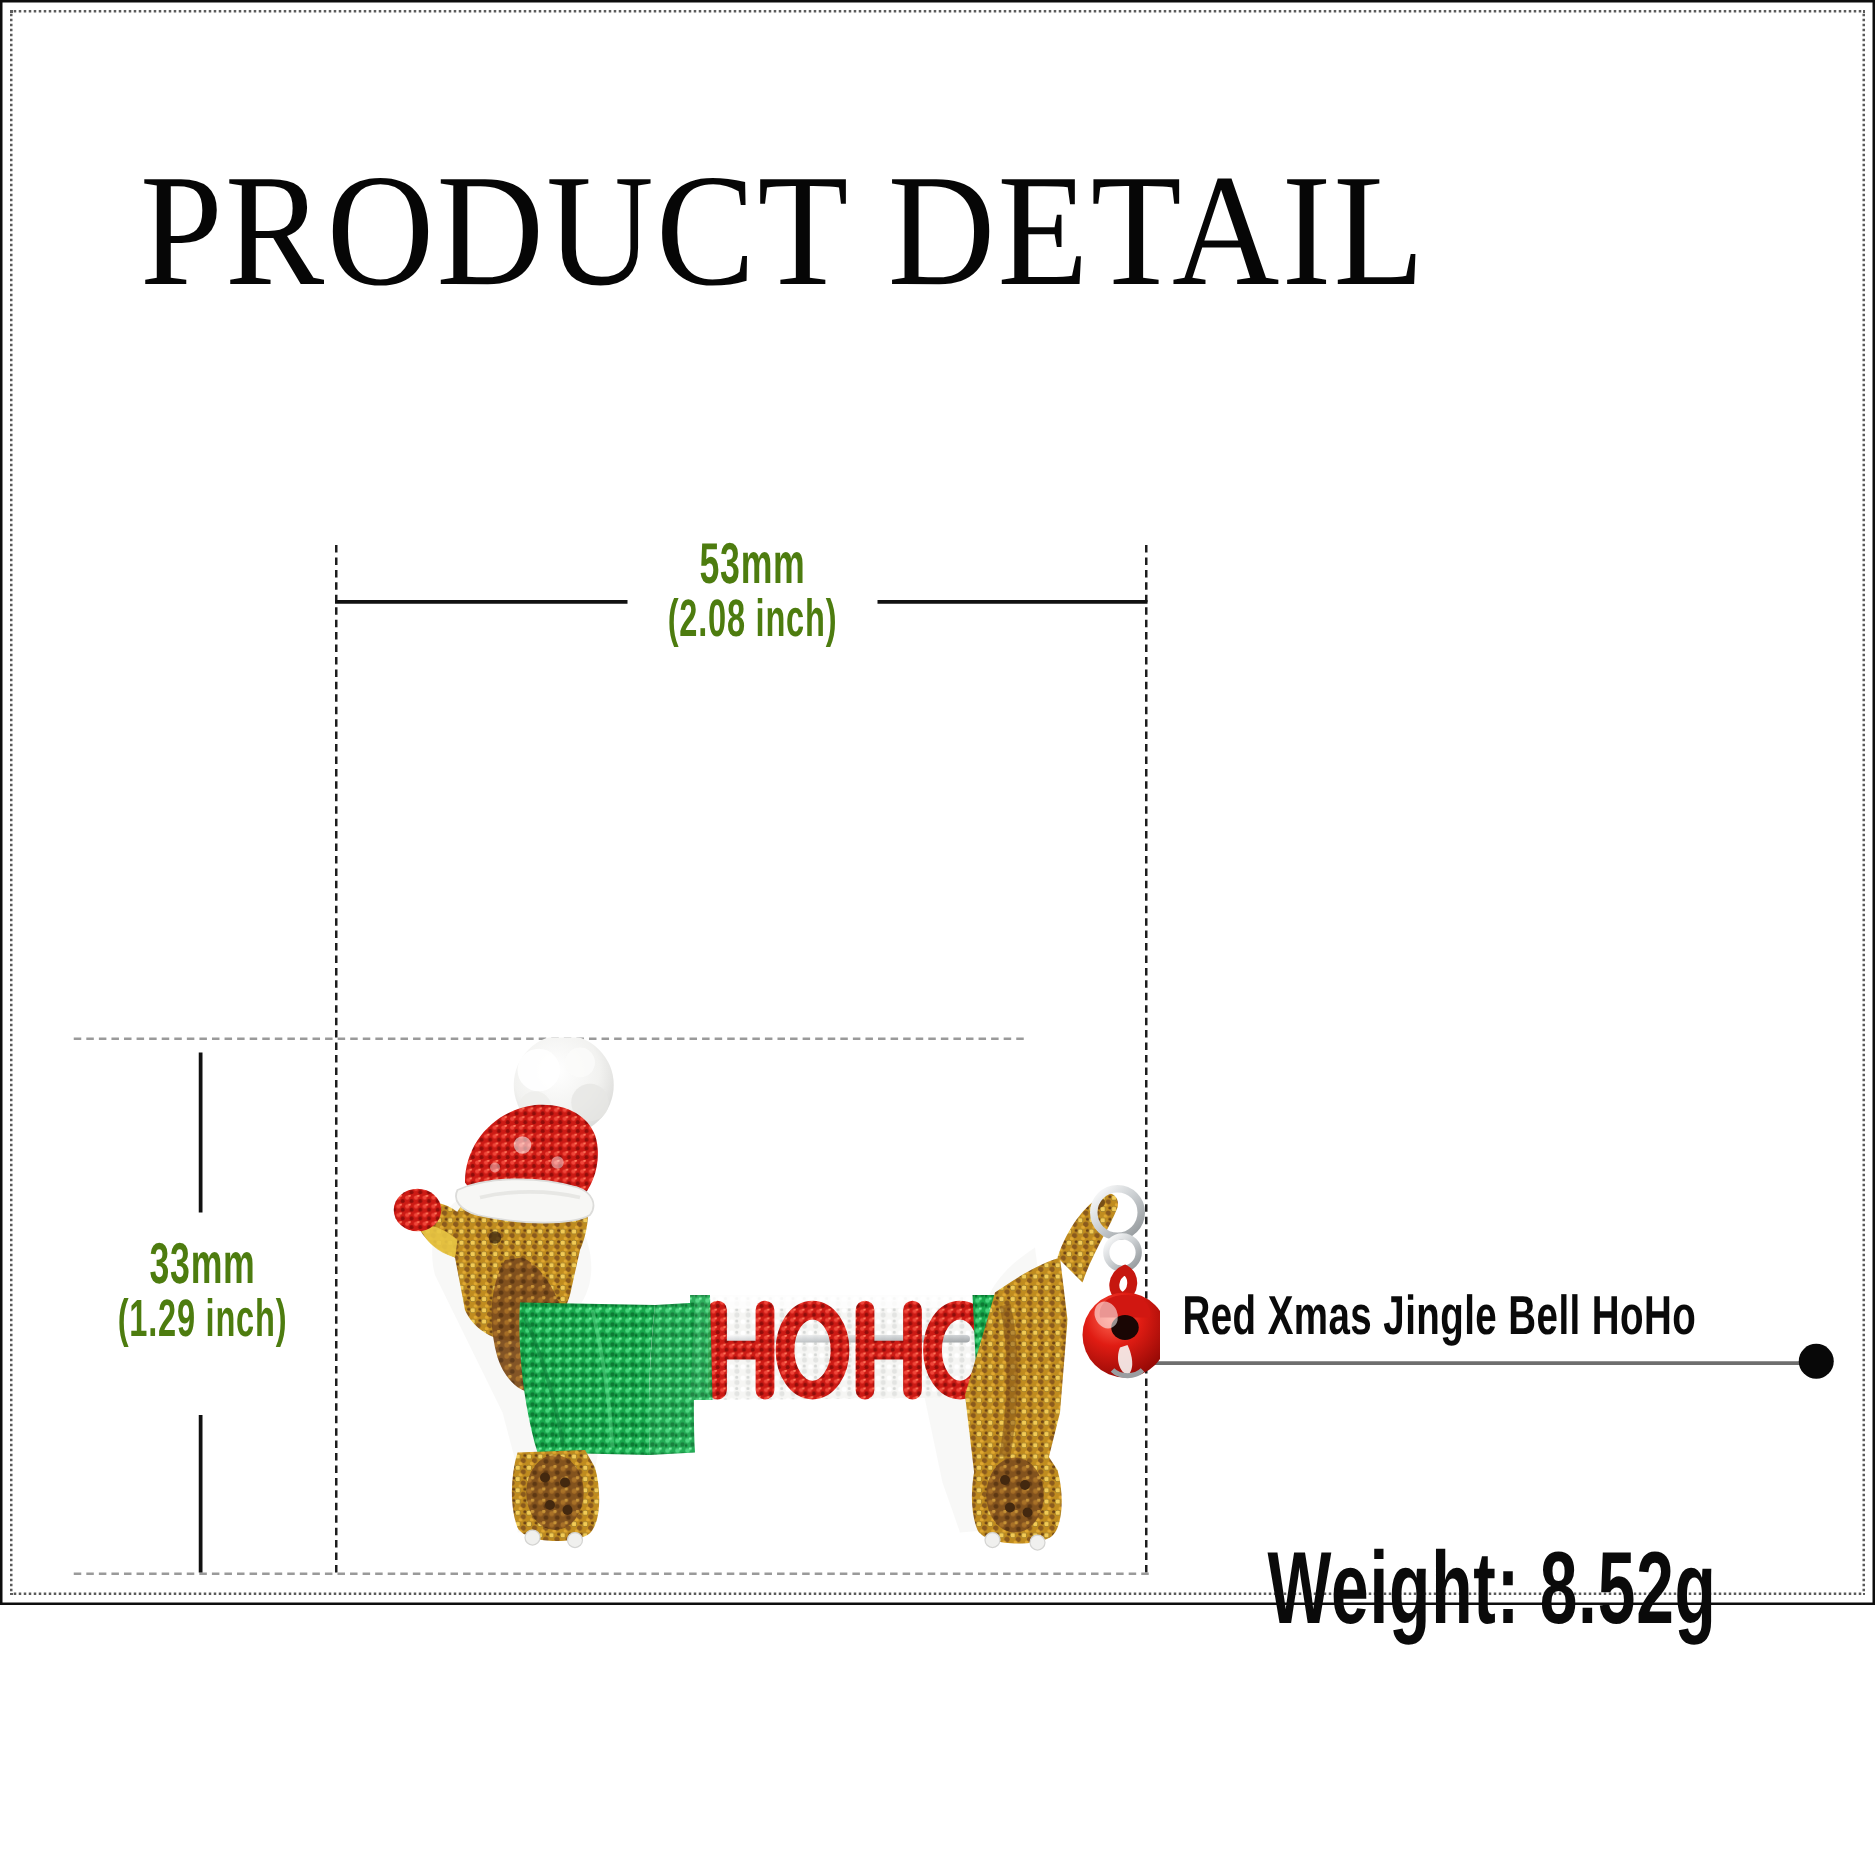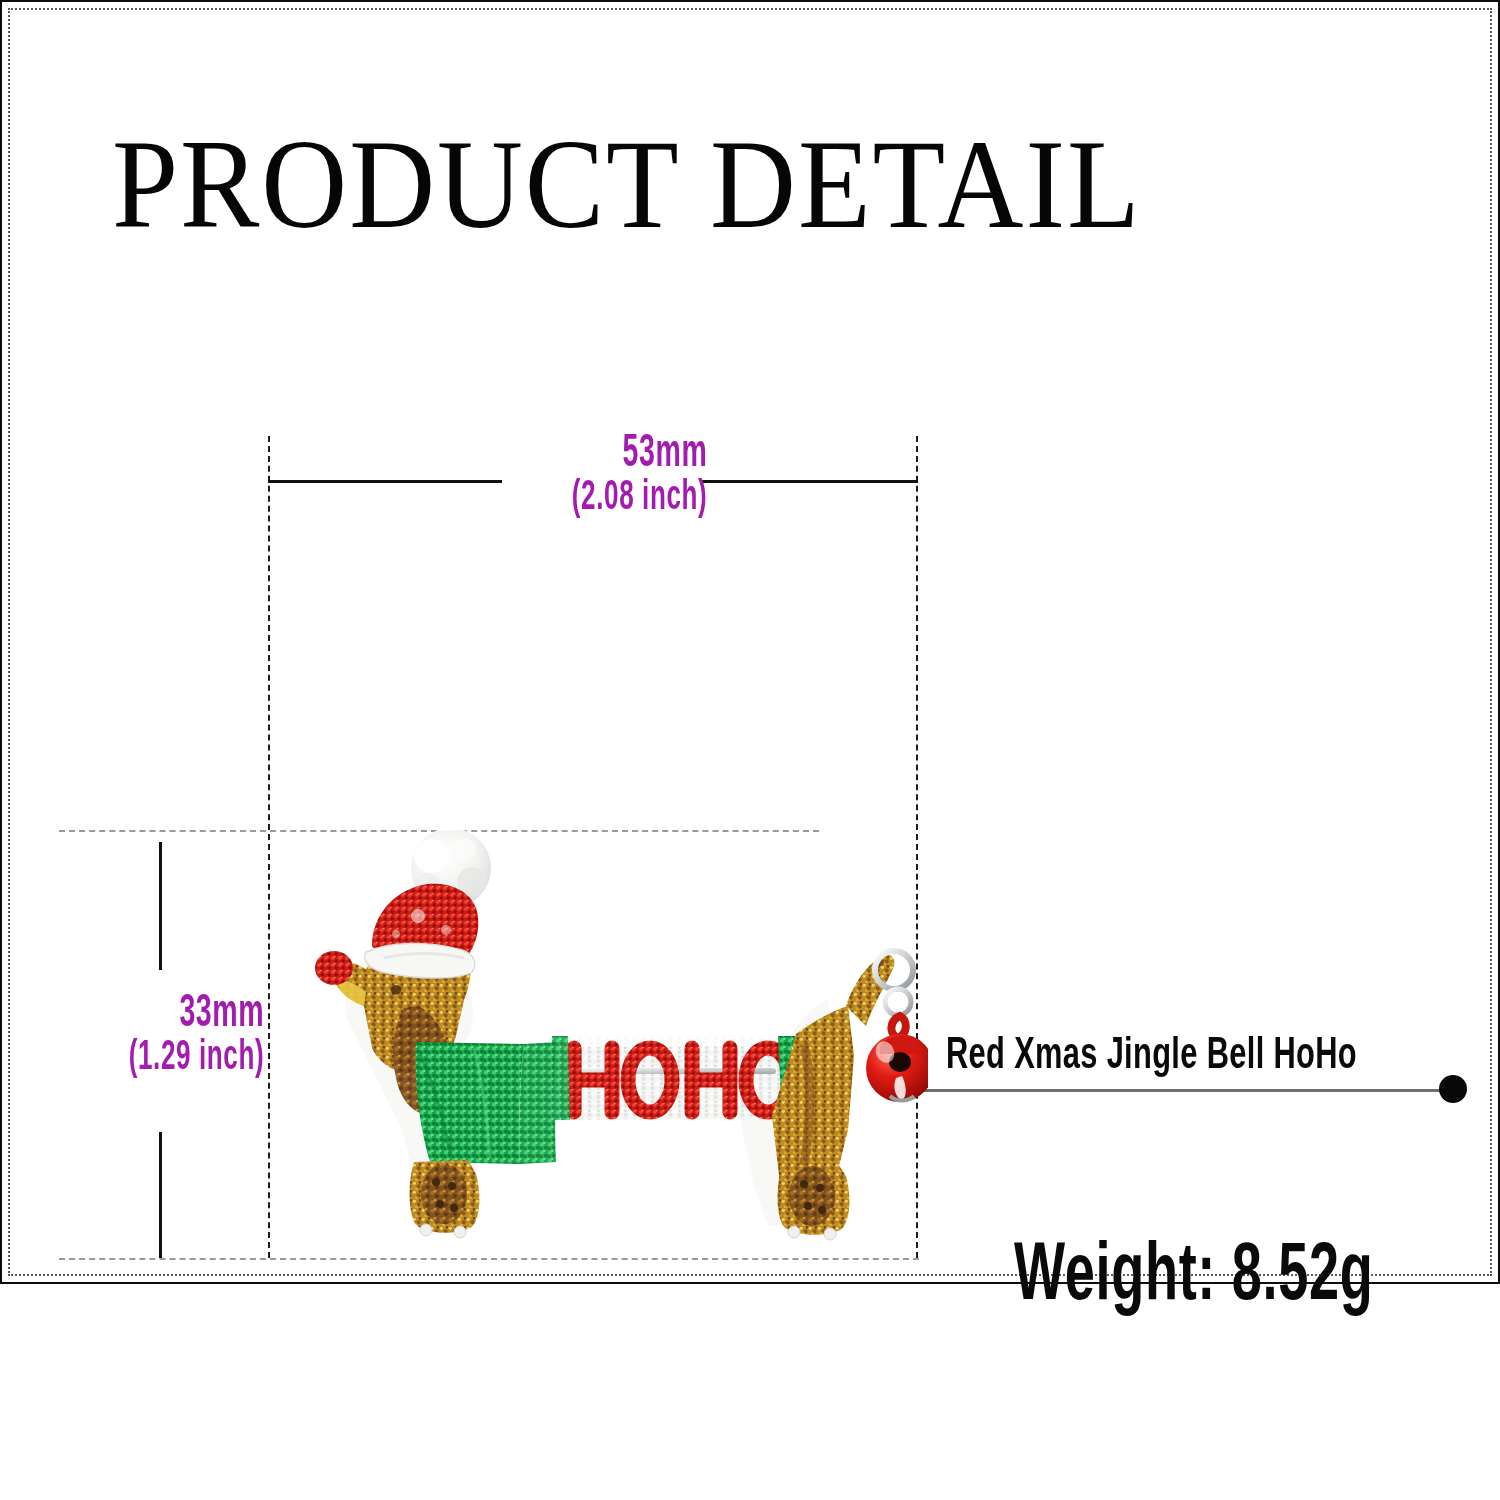--- a/index.html
+++ b/index.html
@@ -19,21 +19,21 @@
      font-size:128px;line-height:1;font-weight:400;color:#060606;
      letter-spacing:2px;transform:scaleX(0.93);transform-origin:left top;
      white-space:nowrap;}
 
   
   .vguide{position:absolute;width:0;border-left:2px dashed #1d1d1d;}
   .hguide{position:absolute;height:0;border-top:2px dashed #9a9a9a;}
   .solidline{position:absolute;background:#111;}
 
   
-  .dimlabel{position:absolute;text-align:right;color:#a21caf;
+  .dimlabel{position:absolute;text-align:center;color:#4d7c0f;
      font-family:"Liberation Sans",sans-serif;line-height:1.02;white-space:nowrap;}
   .dimlabel .big{display:block;font-size:46px;font-weight:700;
      transform:scaleX(0.62);transform-origin:center top;letter-spacing:1px;}
   .dimlabel .sml{display:block;font-size:42px;font-weight:700;
      transform:scaleX(0.62);transform-origin:center top;letter-spacing:1px;}
 
   
   #callout-text{position:absolute;left:944px;top:1026px;
      font-size:44px;font-weight:700;color:#0a0a0a;white-space:nowrap;
      transform:scaleX(0.70);transform-origin:left top;letter-spacing:0.5px;}

